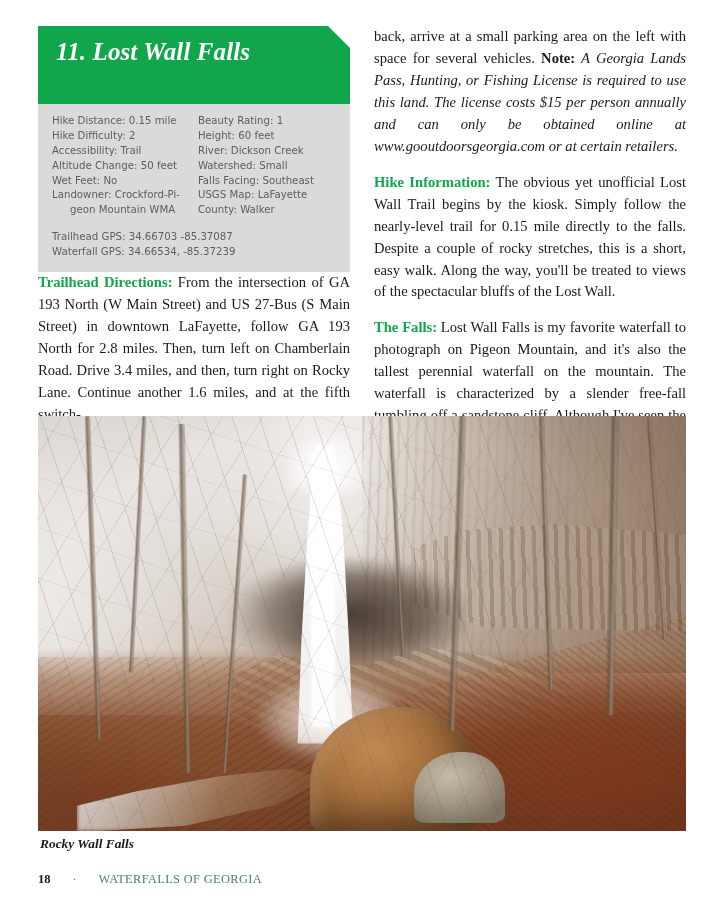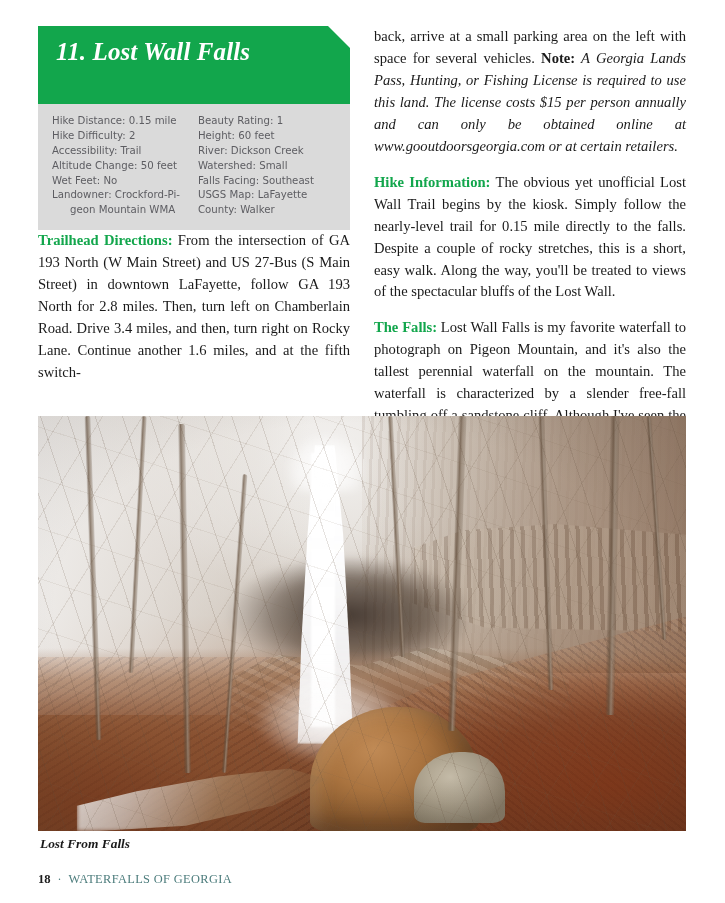--- a/index.html
+++ b/index.html
@@ -289,21 +289,21 @@
     color: #1a1a1a;
   }
 
   
   .footer {
     position: absolute;
     left: 38px;
     top: 872px;
     display: flex;
     align-items: baseline;
-    gap: 7px;
+    gap: 22px;
     font-family: "Liberation Serif", serif;
   }
   .footer-page {
     font-size: 12.6px;
     font-weight: bold;
     color: #1d1d1d;
   }
   .footer-dot {
     font-size: 12px;
     color: #4c7c7c;
@@ -341,20 +341,24 @@
           <div class="fact-col-right">
             <div class="fact-line">Beauty Rating: 1</div>
             <div class="fact-line">Height: 60 feet</div>
             <div class="fact-line">River: Dickson Creek</div>
             <div class="fact-line">Watershed: Small</div>
             <div class="fact-line">Falls Facing: Southeast</div>
             <div class="fact-line">USGS Map: LaFayette</div>
             <div class="fact-line">County: Walker</div>
           </div>
         </div>
+        <div class="fact-gps">
+          <div class="fact-line">Trailhead GPS: 34.66703 -85.37087</div>
+          <div class="fact-line">Waterfall GPS: 34.66534, -85.37239</div>
+        </div>
       </div>
 
       <p class="para"><span class="lead">Trailhead Directions:</span><span> From the intersection of GA 193 North (W Main Street) and US 27-Bus (S Main Street) in downtown LaFayette, follow GA 193 North for 2.8 miles. Then, turn left on Chamberlain Road. Drive 3.4 miles, and then, turn right on Rocky Lane. Continue another 1.6 miles, and at the fifth switch-</span></p>
 
     </div>
 
     <div class="col col-right">
 
       <p class="para"><span>back, arrive at a small parking area on the left with space for several vehicles. </span><span class="bold">Note:</span><span class="ital"> A Georgia Lands Pass, Hunting, or Fishing License is required to use this land. The license costs $15 per person annually and can only be obtained online at www.gooutdoorsgeorgia.com or at certain retailers.</span></p>
 
@@ -394,21 +398,21 @@
       <div class="trunk" style="left:64%; top:0;   width:1.2%; height:76%; transform:rotate(2deg);"></div>
       <div class="trunk" style="left:78%; top:0;   width:1.0%; height:66%; transform:rotate(-2deg);"></div>
       <div class="trunk" style="left:88%; top:0;   width:1.4%; height:72%; transform:rotate(1deg);"></div>
       <div class="trunk" style="left:95%; top:0;   width:0.8%; height:54%; transform:rotate(-4deg);"></div>
 
       <div class="twigs"></div>
       <div class="ph-vig"></div>
     </div>
   </div>
 
-  <div class="caption">Lost From Falls</div>
+  <div class="caption">Rocky Wall Falls</div>
 
   <div class="footer">
     <span class="footer-page">18</span>
     <span class="footer-dot">·</span>
     <span class="footer-title">WATERFALLS OF GEORGIA</span>
   </div>
 
 </div>
 
 </body></html>

